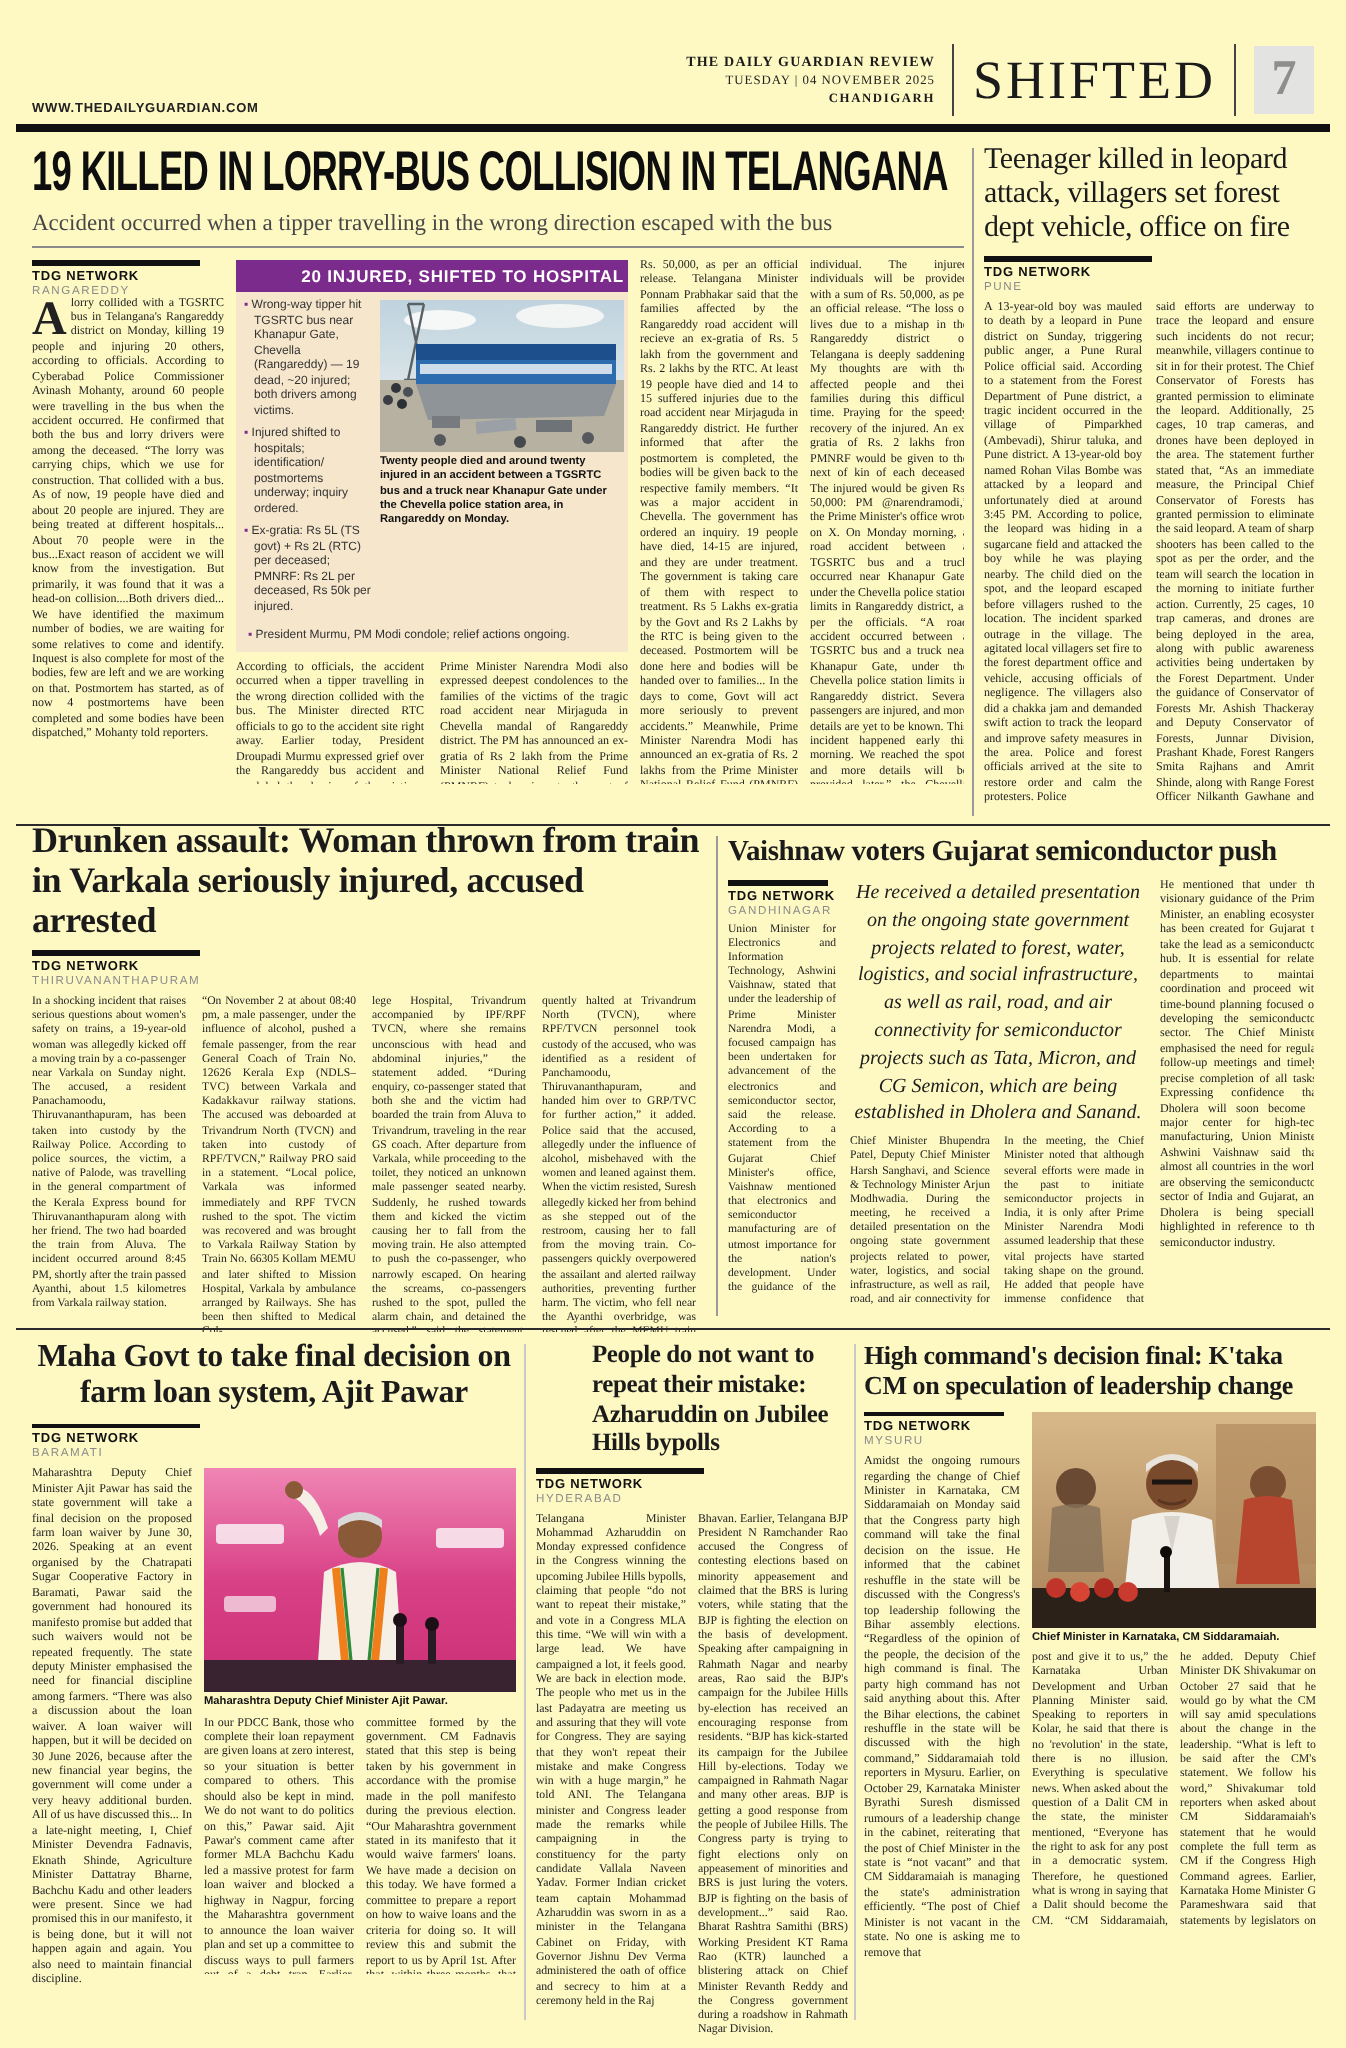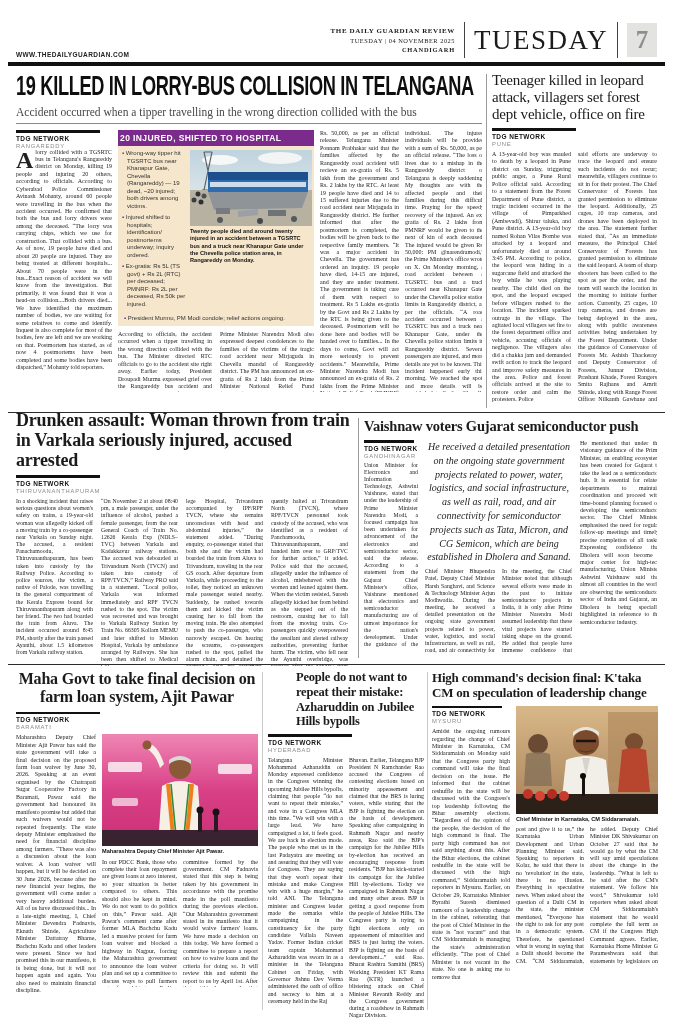--- a/index.html
+++ b/index.html
@@ -1,17 +1,17 @@
 <!DOCTYPE html>
 <html><head>
 <meta charset="utf-8">
 <style>
   html,body{margin:0;padding:0;}
   body{background:#e9e9e9;}
-  .page{position:relative;width:673px;height:1024px;background:#ffffff;margin:0 auto;
+  .page{position:relative;width:673px;height:1024px;background:#fef9c3;margin:0 auto;
         font-family:"Liberation Serif",serif;color:#1b1b1b;overflow:hidden;}
   
   .masthead{position:absolute;left:16px;top:20px;width:641px;height:40px;}
   .site-url{position:absolute;left:0;bottom:2px;font:bold 6.5px "Liberation Sans",sans-serif;letter-spacing:.4px;color:#222;}
   .mast-right{position:absolute;right:0;top:0;display:flex;align-items:center;gap:9px;height:40px;}
   .dateblock{text-align:right;line-height:1.45;}
   .dateblock .l1{font-weight:bold;font-size:7px;letter-spacing:.6px;}
   .dateblock .l2{font-size:6.4px;letter-spacing:.5px;color:#222;}
   .dateblock .l3{font-weight:bold;font-size:6.4px;letter-spacing:.8px;}
   .mast-vr{width:1px;height:36px;background:#444;}
@@ -32,21 +32,21 @@
   .story-main{position:absolute;left:16px;top:70px;width:466px;height:340px;}
   .main-hl{font-family:"Liberation Sans",sans-serif;font-weight:800;font-size:28px;letter-spacing:-.5px;
            white-space:nowrap;transform:scaleX(.65);transform-origin:left top;color:#0e0e0e;}
   .main-sub{font-size:11.5px;color:#474747;margin-top:4px;padding-bottom:5px;border-bottom:1px solid #8a8a8a;white-space:nowrap;}
   .main-cols{display:flex;gap:6px;margin-top:6px;height:262px;overflow:hidden;}
   .mc1{width:96px;flex:none;}
   .mcmid{width:196px;flex:none;}
   .mc4,.mc5{width:79px;flex:none;}
   .dropcap{float:left;font-size:24px;line-height:.85;font-weight:bold;padding:1px 2px 0 0;}
   .infobox{background:#f6e7cc;}
-  .ib-head{background:#7b2b8b;color:#fff;font:bold 8.5px "Liberation Sans",sans-serif;text-align:left;
+  .ib-head{background:#7b2b8b;color:#fff;font:bold 8.5px "Liberation Sans",sans-serif;text-align:right;
            padding:3px 2px;letter-spacing:.4px;}
   .ib-body{display:flex;padding:4px 4px 2px;}
   .ib-bullets{width:64px;flex:none;}
   .ib-bullet{font:6px "Liberation Sans",sans-serif;line-height:1.25;color:#333;margin-bottom:4px;text-indent:-5px;padding-left:5px;}
   .ib-bullet::before{content:"▪ ";color:#7b2b8b;font-size:6px;}
   .ib-photo{width:122px;margin-left:4px;flex:none;}
   .ib-footer{font:6px "Liberation Sans",sans-serif;color:#333;padding:1px 6px 5px;text-indent:-5px;margin-left:5px;}
   .ib-footer::before{content:"▪ ";color:#7b2b8b;}
   .mid-cols{display:flex;gap:8px;margin-top:5px;height:112px;overflow:hidden;}
   .mid-cols .bt{width:94px;}
@@ -105,30 +105,30 @@
 
   <div class="masthead">
     <div class="site-url">WWW.THEDAILYGUARDIAN.COM</div>
     <div class="mast-right">
       <div class="dateblock">
         <div class="l1">THE DAILY GUARDIAN REVIEW</div>
         <div class="l2">TUESDAY | 04 NOVEMBER 2025</div>
         <div class="l3">CHANDIGARH</div>
       </div>
       <div class="mast-vr"></div>
-      <div class="section-name">TUESDAY</div>
+      <div class="section-name">SHIFTED</div>
       <div class="mast-vr"></div>
       <div class="pagenum">7</div>
     </div>
   </div>
   <div class="rule-thick"></div>
 
   <section class="story-main">
     <h1 class="main-hl">19 KILLED IN LORRY-BUS COLLISION IN TELANGANA</h1>
-    <div class="main-sub">Accident occurred when a tipper travelling in the wrong direction collided with the bus</div>
+    <div class="main-sub">Accident occurred when a tipper travelling in the wrong direction escaped with the bus</div>
     <div class="main-cols">
       <div class="mc1">
         <div class="byline">
           <div class="bar"></div>
           <div class="net">TDG NETWORK</div>
           <div class="loc">RANGAREDDY</div>
         </div>
         <div class="bt" style="height:226px;"><span class="dropcap">A</span><span>lorry collided with a TGSRTC bus in Telangana's Rangareddy district on Monday, killing 19 people and injuring 20 others, according to officials. According to Cyberabad Police Commissioner Avinash Mohanty, around 60 people were travelling in the bus when the accident occurred. He confirmed that both the bus and lorry drivers were among the deceased. “The lorry was carrying chips, which we use for construction. That collided with a bus. As of now, 19 people have died and about 20 people are injured. They are being treated at different hospitals... About 70 people were in the bus...Exact reason of accident we will know from the investigation. But primarily, it was found that it was a head-on collision....Both drivers died... We have identified the maximum number of bodies, we are waiting for some relatives to come and identify. Inquest is also complete for most of the bodies, few are left and we are working on that. Postmortem has started, as of now 4 postmortems have been completed and some bodies have been dispatched,” Mohanty told reporters.</span></div>
       </div>
       <div class="mcmid">
@@ -223,21 +223,21 @@
     <div class="vai-row">
       <div class="vai-c1">
         <div class="byline">
           <div class="bar" style="width:50px;"></div>
           <div class="net">TDG NETWORK</div>
           <div class="loc">GANDHINAGAR</div>
         </div>
         <div class="bt" style="height:186px;">Union Minister for Electronics and Information Technology, Ashwini Vaishnaw, stated that under the leadership of Prime Minister Narendra Modi, a focused campaign has been undertaken for advancement of the electronics and semiconductor sector, said the release. According to a statement from the Gujarat Chief Minister's office, Vaishnaw mentioned that electronics and semiconductor manufacturing are of utmost importance for the nation's development. Under the guidance of the Prime Minister, these areas are witnessing rapid and robust progress. To review the progress of semiconductor and display fab projects in Gujarat, Ashwini Vaishnaw held a high-level meeting in Gandhinagar in the presence of</div>
       </div>
       <div class="vai-mid">
-        <div class="pullquote">He received a detailed presentation on the ongoing state government projects related to power, water, logistics, and social infrastructure, as well as rail, road, and air connectivity for semiconductor projects such as Tata, Micron, and CG Semicon, which are being established in Dholera and Sanand.</div>
+        <div class="pullquote">He received a detailed presentation on the ongoing state government projects related to forest, water, logistics, and social infrastructure, as well as rail, road, and air connectivity for semiconductor projects such as Tata, Micron, and CG Semicon, which are being established in Dholera and Sanand.</div>
         <div class="vai-mid-cols">
           <div class="bt">Chief Minister Bhupendra Patel, Deputy Chief Minister Harsh Sanghavi, and Science &amp; Technology Minister Arjun Modhwadia. During the meeting, he received a detailed presentation on the ongoing state government projects related to power, water, logistics, and social infrastructure, as well as rail, road, and air connectivity for semiconductor projects such as Tata, Micron, and CG Semicon, which are being established in Dholera and Sanand.</div>
           <div class="bt">In the meeting, the Chief Minister noted that although several efforts were made in the past to initiate semiconductor projects in India, it is only after Prime Minister Narendra Modi assumed leadership that these vital projects have started taking shape on the ground. He added that people have immense confidence that under the visionary leadership of the Prime Minister, India will soon emerge as a global leader in the semiconductor sector.</div>
         </div>
       </div>
       <div class="vai-c4 bt">He mentioned that under the visionary guidance of the Prime Minister, an enabling ecosystem has been created for Gujarat to take the lead as a semiconductor hub. It is essential for related departments to maintain coordination and proceed with time-bound planning focused on developing the semiconductor sector. The Chief Minister emphasised the need for regular follow-up meetings and timely, precise completion of all tasks. Expressing confidence that Dholera will soon become a major center for high-tech manufacturing, Union Minister Ashwini Vaishnaw said that almost all countries in the world are observing the semiconductor sector of India and Gujarat, and Dholera is being specially highlighted in reference to the semiconductor industry.</div>
     </div>
   </section>
 
   <div class="hrule" style="top:664px;"></div>

